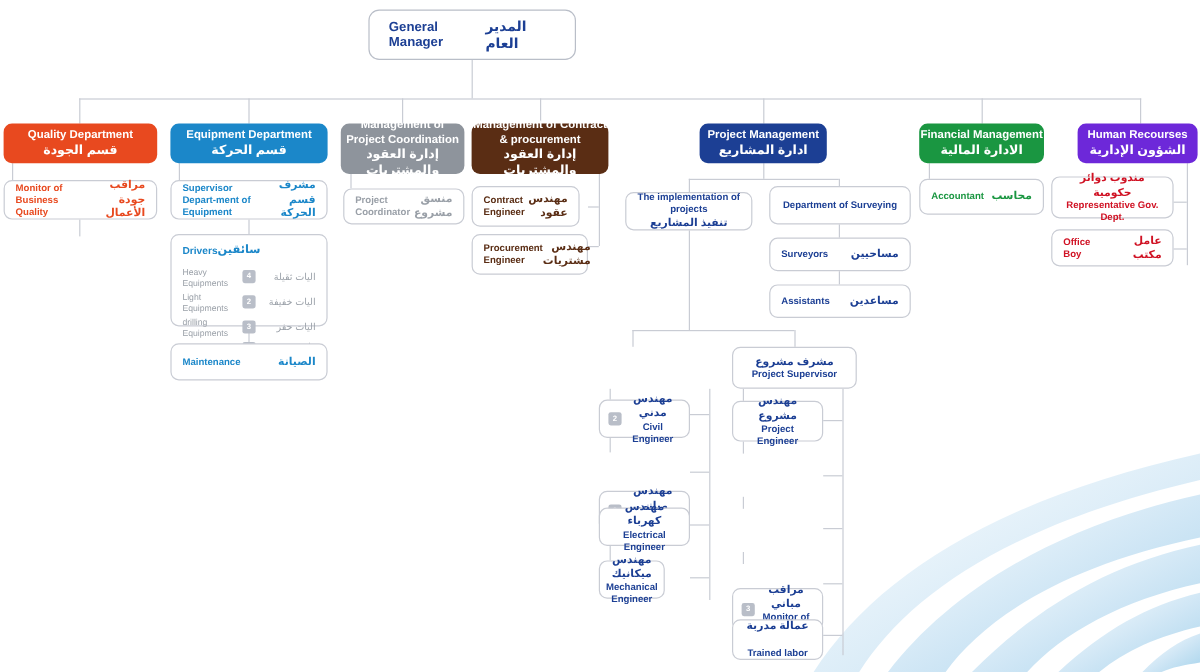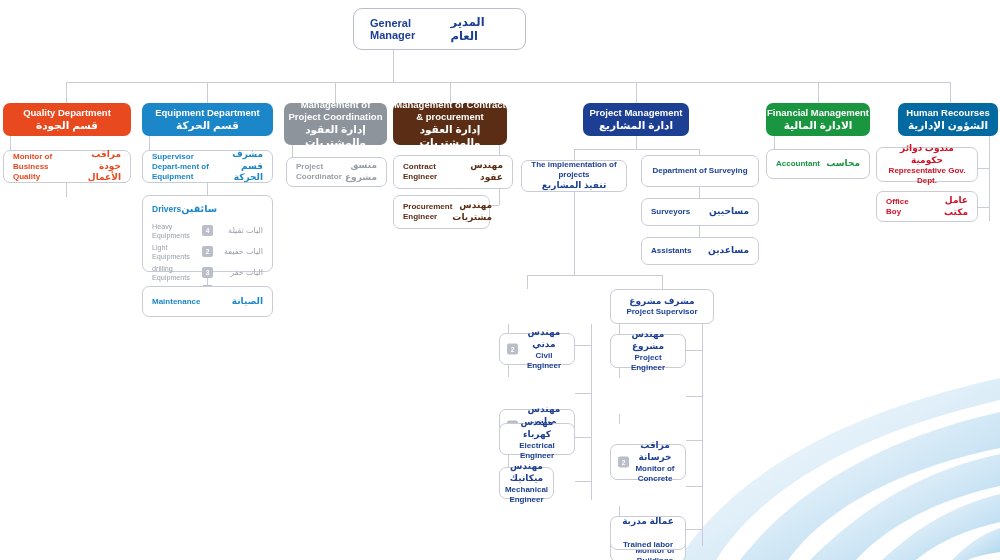--- a/index.html
+++ b/index.html
@@ -107,21 +107,21 @@
   <div class="ln lnh" style="left:66px;top:82px;width:885px;height:1px;"></div>
 
   <div class="ln lnv" style="left:66px;top:82px;height:21px;"></div>
   <div class="ln lnv" style="left:207px;top:82px;height:21px;"></div>
   <div class="ln lnv" style="left:335px;top:82px;height:21px;"></div>
   <div class="ln lnv" style="left:450px;top:82px;height:21px;"></div>
   <div class="ln lnv" style="left:636px;top:82px;height:21px;"></div>
   <div class="ln lnv" style="left:818px;top:82px;height:21px;"></div>
   <div class="ln lnv" style="left:950px;top:82px;height:21px;"></div>
 
-  <div class="box rootbox" style="left:307px;top:8px;width:173px;height:42px;margin-left:46px;">
+  <div class="box rootbox" style="left:307px;top:8px;width:173px;height:42px;">
     <span class="en">General Manager</span>
     <span class="ar">المدير العام</span>
   </div>
 
   <div class="box hdr" style="left:3px;top:103px;width:128px;height:33px;background:#e8491f;">
     <span class="en">Quality Department</span>
     <span class="ar">قسم الجودة</span>
   </div>
 
   <div class="box hdr" style="left:142px;top:103px;width:131px;height:33px;background:#1b87c9;">
@@ -142,21 +142,21 @@
   <div class="box hdr" style="left:583px;top:103px;width:106px;height:33px;background:#1c3f94;">
     <span class="en">Project Management</span>
     <span class="ar">ادارة المشاريع</span>
   </div>
 
   <div class="box hdr" style="left:766px;top:103px;width:104px;height:33px;background:#1a9641;">
     <span class="en">Financial Management</span>
     <span class="ar">الادارة المالية</span>
   </div>
 
-  <div class="box hdr" style="left:898px;top:103px;width:100px;height:33px;background:#0369a1;">
+  <div class="box hdr" style="left:898px;top:103px;width:100px;height:33px;background:#6d28d9;">
     <span class="en">Human Recourses</span>
     <span class="ar">الشؤون الإدارية</span>
   </div>
 
   <div class="ln lnv" style="left:10px;top:136px;height:14px;"></div>
   <div class="ln lnv" style="left:66px;top:183px;height:14px;"></div>
 
   <div class="box sub split c-orange" style="left:3px;top:150px;width:128px;height:33px;">
     <span class="en">Monitor of Business Quality</span>
     <span class="ar">مراقب جودة الأعمال</span>
@@ -207,21 +207,21 @@
   <div class="ln lnv" style="left:292px;top:145px;height:12px;"></div>
   <div class="box sub split c-gray" style="left:286px;top:157px;width:101px;height:30px;">
     <span class="en">Project Coordinator</span>
     <span class="ar">منسق مشروع</span>
   </div>
 
   <div class="ln lnv" style="left:499px;top:145px;height:60px;"></div>
   <div class="ln lnh" style="left:490px;top:172px;width:9px;"></div>
   <div class="ln lnh" style="left:490px;top:205px;width:9px;"></div>
 
-  <div class="box sub split c-brown" style="left:393px;top:155px;width:120px;height:34px;">
+  <div class="box sub split c-brown" style="left:393px;top:155px;width:90px;height:34px;">
     <span class="en">Contract Engineer</span>
     <span class="ar">مهندس عقود</span>
   </div>
 
   <div class="box sub split c-brown" style="left:393px;top:195px;width:97px;height:34px;">
     <span class="en">Procurement Engineer</span>
     <span class="ar">مهندس مشتريات</span>
   </div>
 
   <div class="ln lnv" style="left:636px;top:136px;height:13px;"></div>
@@ -304,25 +304,20 @@
   <div class="ln lnv" style="left:619px;top:368px;height:10px;"></div>
   <div class="ln lnv" style="left:619px;top:414px;height:10px;"></div>
   <div class="ln lnv" style="left:619px;top:460px;height:10px;"></div>
   <div class="ln lnv" style="left:619px;top:506px;height:10px;"></div>
 
   <div class="box sub stackc c-navy" style="left:610px;top:334px;width:76px;height:34px;">
     <span class="ar">مهندس مشروع</span>
     <span class="en">Project Engineer</span>
   </div>
 
-  <div class="box sub stackc c-navy withbadge" style="left:610px;top:378px;width:76px;height:36px;">
-    <span class="badge-l">2</span>
-    <span class="ar">مراقب خرسانة</span>
-    <span class="en">Monitor of Concrete</span>
-  </div>
 
   <div class="box sub stackc c-navy withbadge" style="left:610px;top:424px;width:76px;height:36px;">
     <span class="badge-l">3</span>
     <span class="ar">مراقب مباني</span>
     <span class="en">Monitor of Buildings</span>
   </div>
 
   <div class="box sub stackc c-navy" style="left:610px;top:516px;width:76px;height:34px;gap:12px;">
     <span class="ar">عمالة مدربة</span>
     <span class="en">Trained labor</span>

